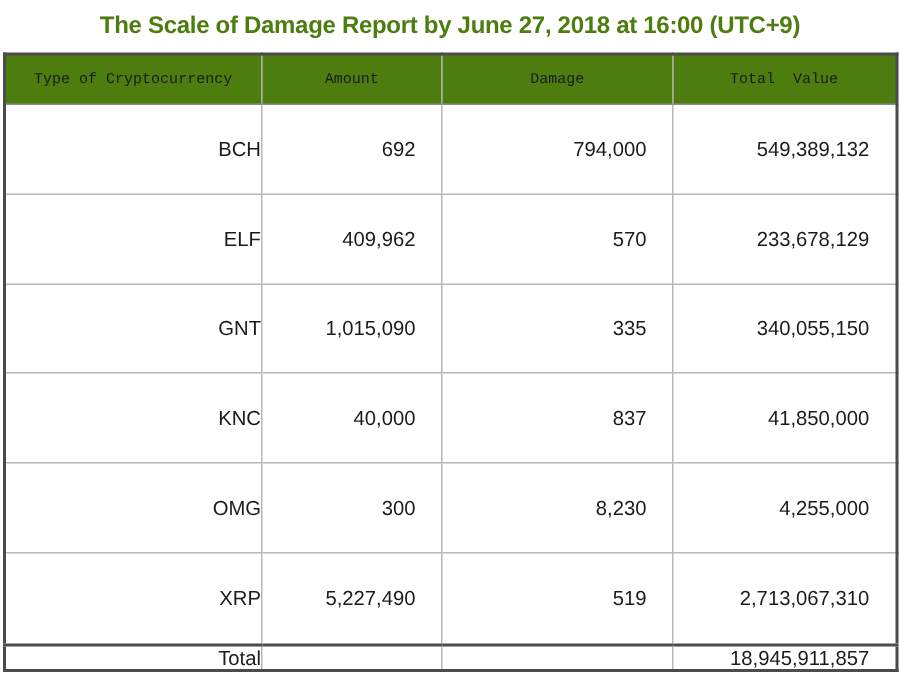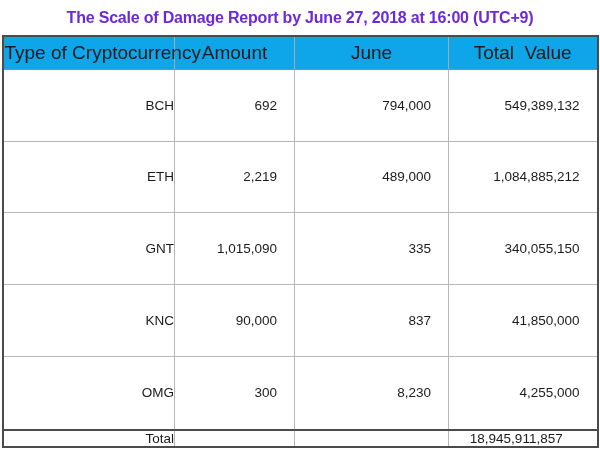--- a/index.html
+++ b/index.html
@@ -3,98 +3,104 @@
 <meta charset="utf-8">
 <style>
   html, body { margin: 0; padding: 0; background: #ffffff; }
   .page {
     width: 600px; height: 455px; box-sizing: border-box;
     background: #ffffff; overflow: hidden;
     font-family: "Liberation Sans", sans-serif;
   }
   .title {
     text-align: center; font-weight: bold; font-size: 16px;
-    color: #6d28d9; padding: 9px 0 8px 0; letter-spacing: -0.2px;
+    color: #4d7c0f; padding: 9px 0 8px 0; letter-spacing: -0.2px;
     white-space: pre;
   }
   table.report {
     border-collapse: collapse; table-layout: fixed;
     width: 595px; height: 413px; margin: 0 auto;
     border: 2px solid #4b4b4b;
     font-size: 13.5px; color: #1b1b1b;
   }
   col.c-type  { width: 172px; }
   col.c-amt   { width: 120px; }
   col.c-val   { width: 154px; }
   col.c-total { width: 149px; }
   th {
-    background: #0ea5e9; font-weight: normal; font-size: 19px;
+    background: #4d7c0f; font-weight: normal; font-size: 10px;
     border: 1px solid #a9a9a9; border-bottom: 1px solid #8d8d8d;
-    height: 30px; text-align: center; white-space: pre; color: #1b1b1b;
+    height: 30px; text-align: center; white-space: pre; color: #1b1b1b; font-family: Liberation Mono, monospace;
   }
   td {
     border: 1px solid #b7b7b7;
     text-align: right; padding: 0 17px 0 4px;
     white-space: pre;
   }
   td.c0 { text-align: right; padding: 0; }
-  tfoot td { border-top: 2px solid #4b4b4b; text-align: center; }
+  tfoot td { border-top: 2px solid #4b4b4b; }
 </style>
 </head>
 <body>
 
 <div class="page">
 
   <div class="title">The Scale of Damage Report by June 27, 2018 at 16:00 (UTC+9)</div>
 
   <table class="report">
     <colgroup>
       <col class="c-type">
         <col class="c-amt">
         <col class="c-val">
         <col class="c-total">
     </colgroup>
     <thead>
       <tr>
         <th>Type of Cryptocurrency</th>
         <th>Amount</th>
-        <th>June</th>
+        <th>Damage</th>
         <th>Total  Value</th>
       </tr>
     </thead>
     <tbody>
       <tr>
         <td class="c0">BCH</td>
         <td>692</td>
         <td>794,000</td>
         <td>549,389,132</td>
       </tr>
       <tr>
-        <td class="c0">ETH</td>
-        <td>2,219</td>
-        <td>489,000</td>
-        <td>1,084,885,212</td>
+        <td class="c0">ELF</td>
+        <td>409,962</td>
+        <td>570</td>
+        <td>233,678,129</td>
       </tr>
       <tr>
         <td class="c0">GNT</td>
         <td>1,015,090</td>
         <td>335</td>
         <td>340,055,150</td>
       </tr>
       <tr>
         <td class="c0">KNC</td>
-        <td>90,000</td>
+        <td>40,000</td>
         <td>837</td>
         <td>41,850,000</td>
       </tr>
       <tr>
         <td class="c0">OMG</td>
         <td>300</td>
         <td>8,230</td>
         <td>4,255,000</td>
+      </tr>
+      <tr>
+        <td class="c0">XRP</td>
+        <td>5,227,490</td>
+        <td>519</td>
+        <td>2,713,067,310</td>
       </tr>
     </tbody>
     <tfoot>
       <tr>
         <td class="c0">Total</td>
         <td></td>
         <td></td>
         <td>18,945,911,857</td>
       </tr>
     </tfoot>

